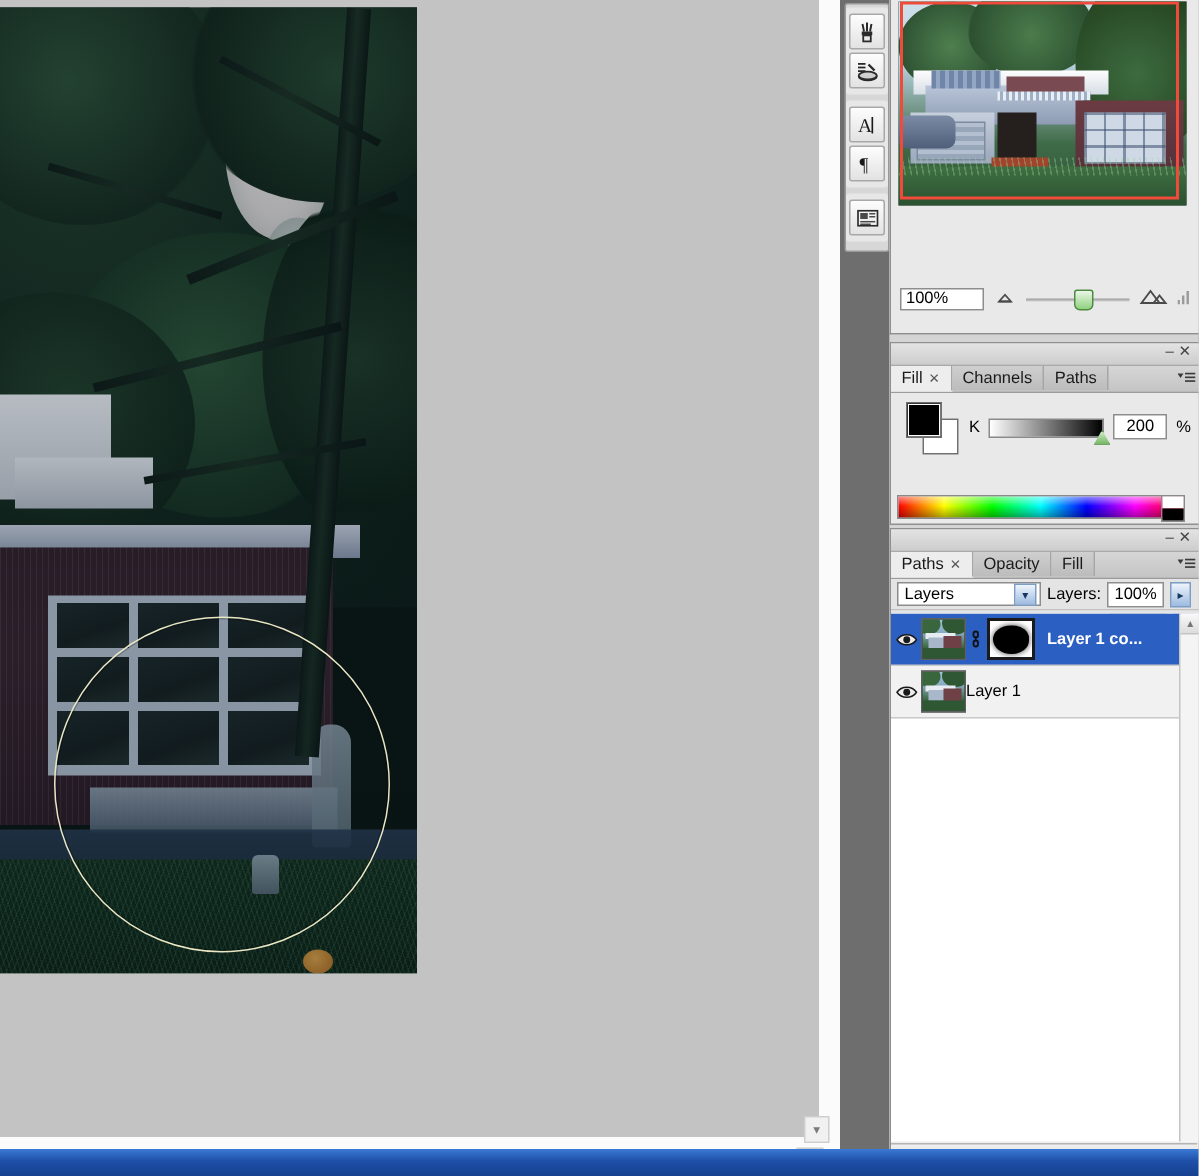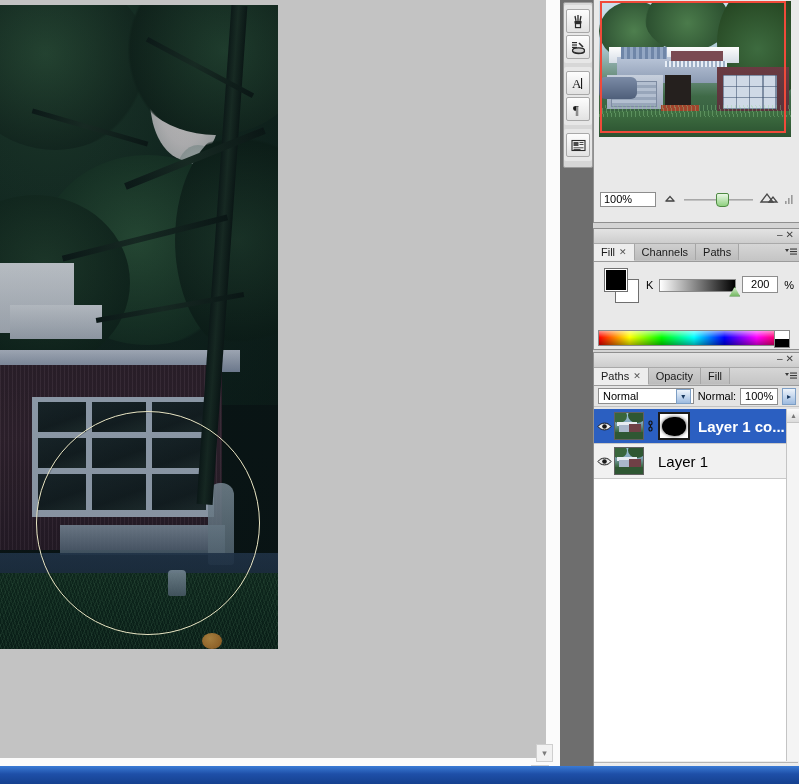--- a/index.html
+++ b/index.html
@@ -140,21 +140,21 @@
   #layer-list{position:absolute;left:0;top:56px;width:204px;bottom:24px;background:#fff;overflow:hidden;}
   .layer-row{display:flex;align-items:center;height:34px;border-bottom:1px solid #c9c9c9;background:#f1f1f1;}
   .layer-row.selected{background:#2b5fc1;color:#fff;}
   .eye{width:20px;display:flex;align-items:center;justify-content:center;}
   .lyr-thumb{width:28px;height:26px;border:1px solid #606060;position:relative;overflow:hidden;background:#2b3b34;}
   .mask-thumb{width:32px;height:28px;border:2px solid #1b1b1b;background:#fff;
      display:flex;align-items:center;justify-content:center;margin-left:3px;box-sizing:border-box;}
   .mask-blob{width:24px;height:19px;border-radius:50% 45% 48% 52%;background:#000;
      box-shadow:0 0 3px 1px rgba(0,0,0,.45);}
   .link-ico{width:9px;display:flex;align-items:center;justify-content:center;margin-left:2px;}
-  .lyr-name{font-size:15px;margin-left:8px;font-weight:normal;}
+  .lyr-name{font-size:11px;margin-left:8px;font-weight:normal;}
   .layer-row.selected .lyr-name{font-weight:bold;}
   #layer-scroll{position:absolute;right:0;top:56px;width:13px;bottom:24px;background:#f4f4f4;border-left:1px solid #c4c4c4;}
   #layer-scroll .sb-arrow{height:13px;display:flex;align-items:center;justify-content:center;
      background:linear-gradient(180deg,#fafafa,#dcdcdc);border-bottom:1px solid #c4c4c4;font-size:8px;color:#777;}
   #layers-bottom{position:absolute;left:0;bottom:0;width:204px;height:23px;background:linear-gradient(180deg,#eeeeee,#dcdcdc);
      border-top:1px solid #b5b5b5;display:flex;align-items:center;justify-content:space-around;padding:0 4px;box-sizing:border-box;}
   .btm-ico{width:18px;height:18px;display:flex;align-items:center;justify-content:center;}
 
   
   #taskbar{position:absolute;left:0;bottom:0;width:799px;height:18px;
@@ -416,24 +416,24 @@
           <path d="M0 2 L4 2 L2 5 Z" fill="#3a3a3a"></path>
           <rect x="5" y="1.5" width="7" height="1.1" fill="#3a3a3a"></rect>
           <rect x="5" y="4" width="7" height="1.1" fill="#3a3a3a"></rect>
           <rect x="5" y="6.5" width="7" height="1.1" fill="#3a3a3a"></rect>
         </svg>
       </div>
     </div>
 
     <div class="opt-row">
       <div id="blend-select">
-        <span>Normal</span>
+        <span>Layers</span>
         <span class="sel-arrow">▾</span>
       </div>
-      <span class="lbl">Normal:</span>
+      <span class="lbl">Layers:</span>
       <div class="numbox">100%</div>
       <div class="stepper">▸</div>
     </div>
 
     <div class="opt-row">
       <span class="lbl">Lock:</span>
       <div class="lock-icons">
         <span>
           <svg width="11" height="11" viewBox="0 0 11 11">
             <rect x="0.5" y="0.5" width="10" height="10" fill="none" stroke="#333" stroke-width="1"></rect>
@@ -504,21 +504,21 @@
         </div>
         <div class="lyr-thumb">
           <div style="position:absolute;inset:0;background:linear-gradient(180deg,#9cc3d6 0%,#86a9bf 35%,#3c6a43 70%,#2b5131 100%);"></div>
           <div style="position:absolute;left:-4px;top:-4px;width:16px;height:14px;border-radius:50%;background:#39663c;"></div>
           <div style="position:absolute;left:13px;top:-5px;width:18px;height:15px;border-radius:50%;background:#2f5733;"></div>
           <div style="position:absolute;left:2px;top:9px;width:20px;height:4px;background:#e6ecf2;"></div>
           <div style="position:absolute;left:4px;top:12px;width:17px;height:7px;background:#a9b7cb;"></div>
           <div style="position:absolute;left:14px;top:11px;width:12px;height:9px;background:#6f4046;"></div>
           <div style="position:absolute;left:0;top:19px;width:28px;height:7px;background:#2f5733;"></div>
         </div>
-        <span class="lyr-name" style="margin-left:14px;">Layer 1</span>
+        <span class="lyr-name" style="margin-left:0;">Layer 1</span>
       </div>
     </div>
 
     <div id="layer-scroll">
       <div class="sb-arrow">▴</div>
     </div>
 
     <div id="layers-bottom">
       <div class="btm-ico">
         <svg width="16" height="10" viewBox="0 0 16 10">

